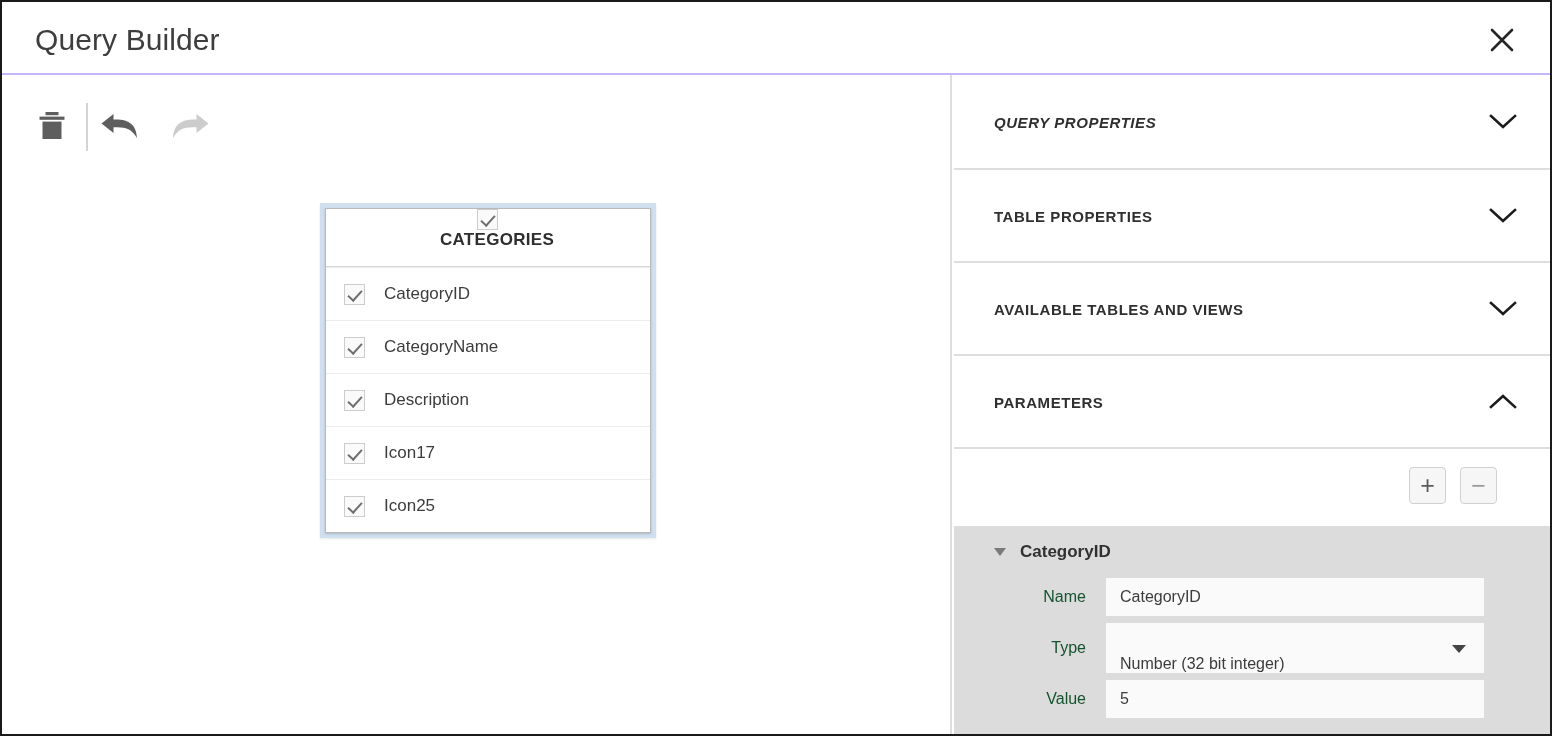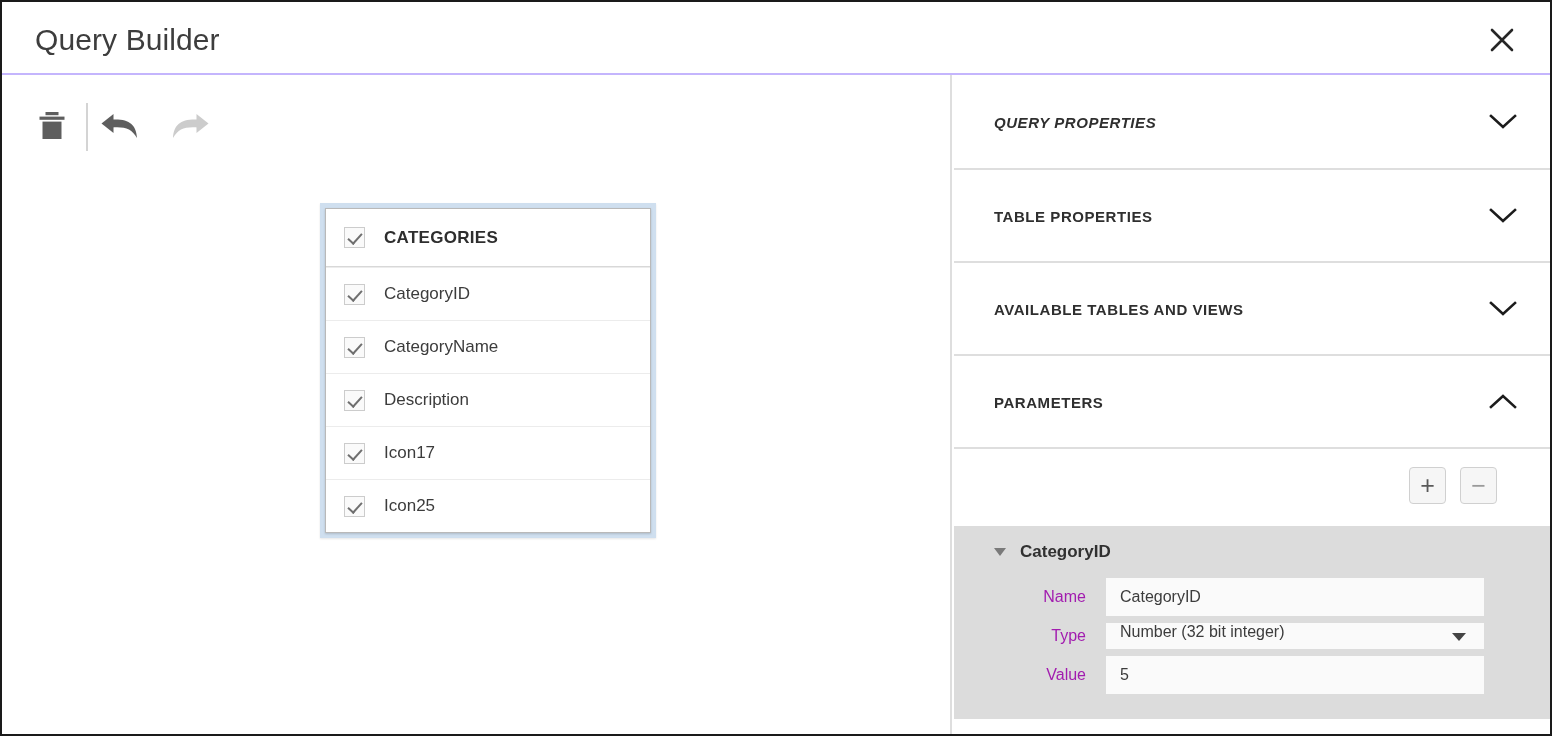--- a/index.html
+++ b/index.html
@@ -129,20 +129,21 @@
     align-items: center;
     box-sizing: border-box;
     padding-left: 18px;
     background: #ffffff;
     cursor: pointer;
   }
   .tc-row + .tc-row { border-top: 1px solid #ececec; }
   .tc-header {
     height: 58px;
     border-bottom: 1px solid #d8d8d8;
+    flex-direction: column;
   }
   .cbox {
     width: 21px;
     height: 21px;
     flex: 0 0 21px;
     box-sizing: border-box;
     border: 1px solid #cccccc;
     background: #fafafa;
     margin-right: 19px;
     position: relative;
@@ -286,21 +287,21 @@
   .field-row {
     display: flex;
     align-items: center;
     margin: 0 0 7px 0;
     padding-left: 22px;
   }
   .field-label {
     width: 130px;
     flex: 0 0 130px;
     font-size: 16px;
-    color: #a21caf;
+    color: #14532d;
     text-align: right;
     padding-right: 20px;
     box-sizing: border-box;
     white-space: nowrap;
   }
   .field-input {
     flex: 0 0 378px;
     width: 378px;
     height: 38px;
     box-sizing: border-box;
@@ -309,24 +310,24 @@
     outline: none;
     font-family: "Liberation Sans", sans-serif;
     font-size: 16px;
     color: #3c3c3c;
     padding: 0 14px;
   }
   .field-select {
     position: relative;
     flex: 0 0 378px;
     width: 378px;
-    height: 26px;
+    height: 50px;
     background: #fafafa;
     display: flex;
-    align-items: flex-start;
+    align-items: flex-end;
     cursor: pointer;
   }
   .fs-value {
     font-size: 16px;
     color: #3c3c3c;
     padding-left: 14px;
     white-space: nowrap;
   }
   .fs-caret {
     position: absolute;

